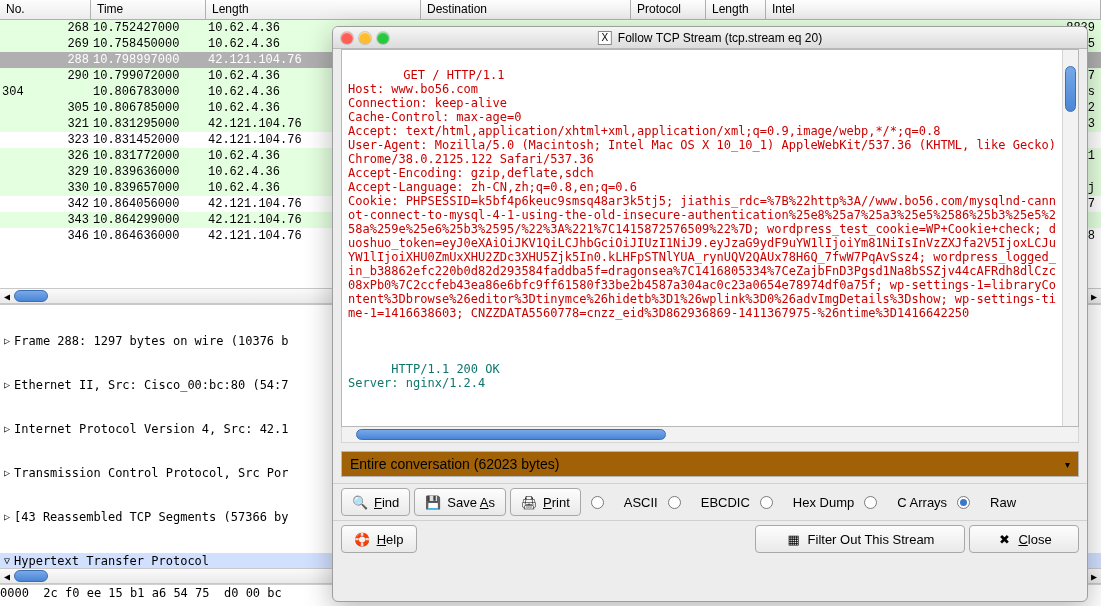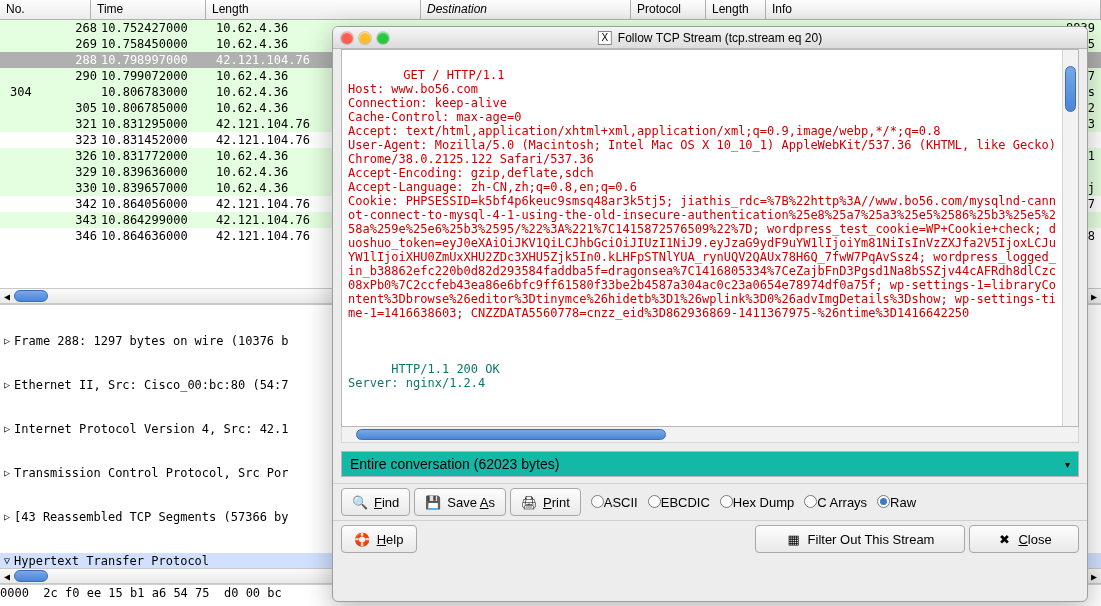--- a/index.html
+++ b/index.html
@@ -25,33 +25,34 @@
   }
   .col-headers > div {
     border-right: 1px solid #b0b0b0;
     padding: 2px 6px;
     white-space: nowrap;
     overflow: hidden;
   }
   .c-no  { width: 91px; text-align: left; }
   .c-tm  { width: 115px; }
   .c-src { width: 215px; }
-  .c-dst { width: 210px; font-style: italic; }
+  .c-dst { width: 210px; }
   .c-pro { width: 75px; }
   .c-len { width: 60px; }
   .c-info{ flex: 1; }
 
   .rows { height: 268px; overflow: hidden; }
   .pktrow {
     display: flex;
     height: 16px;
     line-height: 16px;
     align-items: center;
-    padding-left: 10px;
+    padding-left: 2px;
     white-space: pre;
+    font-family: Liberation Mono, monospace;
   }
 
   .btm-scroll, .btm-scroll2 {
     height: 16px;
     background: linear-gradient(#fafafa,#eaeaea);
     border-top: 1px solid #c8c8c8;
     border-bottom: 1px solid #c8c8c8;
     display: flex;
     align-items: center;
     padding: 0 4px;
@@ -167,21 +168,21 @@
   .hthumb {
     position: absolute; top: 2px; bottom: 2px; left: 14px; width: 310px;
     background: linear-gradient(#78a9e8,#4a86d6);
     border: 1px solid #3c6db5; border-radius: 7px;
   }
 
   .combo {
     margin: 8px 8px 6px 8px;
     height: 26px;
     border: 1px solid #b7b7b7;
-    background: #14b8a6;
+    background: #a16207;
     display: flex; align-items: center; justify-content: space-between;
     font-family: -apple-system, "Lucida Grande", Arial, sans-serif;
     font-size: 14px;
     padding: 0 8px;
   }
   .combo .arrow { font-size: 10px; }
 
   .btnrow {
     display: flex;
     align-items: center;
@@ -197,40 +198,40 @@
     background: linear-gradient(#fdfdfd,#e9e9e9);
     border: 1px solid #a8a8a8;
     border-radius: 4px;
     display: flex; align-items: center; gap: 6px;
     cursor: pointer;
     white-space: nowrap;
   }
   .ico { width: 16px; height: 16px; display: inline-flex; align-items: center; justify-content: center; font-size: 13px; }
   .btn .ul { text-decoration: underline; }
 
-  .radio-wrap { display: flex; align-items: flex-start; gap: 0; margin-left: 6px; }
+  .radio-wrap { display: flex; align-items: center; gap: 20px; margin-left: 6px; }
   .radio { width: 13px; height: 13px; border-radius: 50%; border: 1px solid #7a7a7a; background: #fff; display: inline-flex; align-items:center; justify-content:center; }
   .radio.checked::after { content:""; width:7px; height:7px; border-radius:50%; background:#3a78d0; }
   .spacer { flex: 1; }
 
   .btnrow.bottom .btn { min-width: 76px; justify-content: center; }
 </style>
 </head>
 <body>
 
 <div class="table-area">
 
   <div class="col-headers">
     <div class="c-no">No.</div>
     <div class="c-tm">Time</div>
     <div class="c-src">Length</div>
     <div class="c-dst">Destination</div>
     <div class="c-pro">Protocol</div>
     <div class="c-len">Length</div>
-    <div class="c-info">Info</div>
+    <div class="c-info">Intel</div>
   </div>
 
   <div class="rows" id="rows">
       <div class="pktrow" style="background: rgb(228, 255, 223);"><span class="c-no" style="text-align:right;padding-right:4px">268</span><span class="c-tm">10.752427000</span><span class="c-src">10.62.4.36</span><span class="c-dst"></span><span class="c-pro"></span><span class="c-len"></span><span class="c-info" style="text-align:right;padding-right:6px">8839</span></div>
       <div class="pktrow" style="background: rgb(228, 255, 223);"><span class="c-no" style="text-align:right;padding-right:4px">269</span><span class="c-tm">10.758450000</span><span class="c-src">10.62.4.36</span><span class="c-dst"></span><span class="c-pro"></span><span class="c-len"></span><span class="c-info" style="text-align:right;padding-right:6px">=125</span></div>
       <div class="pktrow" style="background: rgb(176, 176, 176); color: rgb(255, 255, 255);"><span class="c-no" style="text-align:right;padding-right:4px">288</span><span class="c-tm">10.798997000</span><span class="c-src">42.121.104.76</span><span class="c-dst"></span><span class="c-pro"></span><span class="c-len"></span><span class="c-info" style="text-align:right;padding-right:6px"></span></div>
       <div class="pktrow" style="background: rgb(228, 255, 223);"><span class="c-no" style="text-align:right;padding-right:4px">290</span><span class="c-tm">10.799072000</span><span class="c-src">10.62.4.36</span><span class="c-dst"></span><span class="c-pro"></span><span class="c-len"></span><span class="c-info" style="text-align:right;padding-right:6px">4057</span></div>
       <div class="pktrow" style="background: rgb(228, 255, 223);"><span class="c-no" style="padding-right:4px">304</span><span class="c-tm">10.806783000</span><span class="c-src">10.62.4.36</span><span class="c-dst"></span><span class="c-pro"></span><span class="c-len"></span><span class="c-info" style="text-align:right;padding-right:6px">r/js</span></div>
       <div class="pktrow" style="background: rgb(228, 255, 223);"><span class="c-no" style="text-align:right;padding-right:4px">305</span><span class="c-tm">10.806785000</span><span class="c-src">10.62.4.36</span><span class="c-dst"></span><span class="c-pro"></span><span class="c-len"></span><span class="c-info" style="text-align:right;padding-right:6px">202</span></div>
       <div class="pktrow" style="background: rgb(228, 255, 223);"><span class="c-no" style="text-align:right;padding-right:4px">321</span><span class="c-tm">10.831295000</span><span class="c-src">42.121.104.76</span><span class="c-dst"></span><span class="c-pro"></span><span class="c-len"></span><span class="c-info" style="text-align:right;padding-right:6px">223</span></div>

